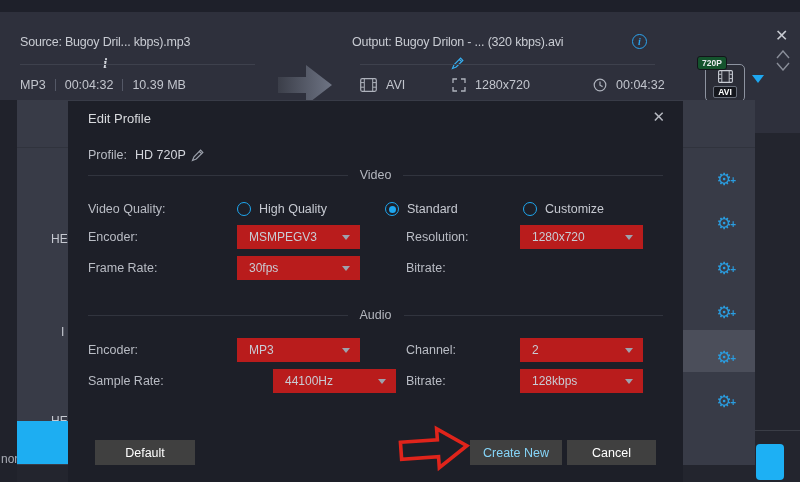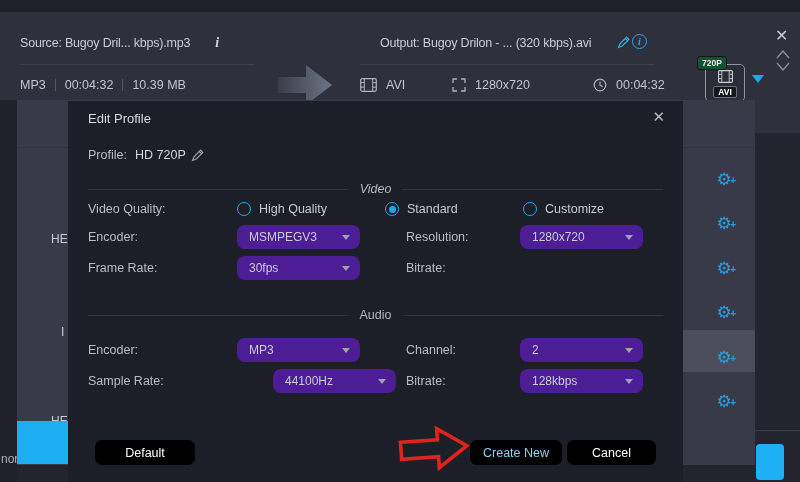--- a/index.html
+++ b/index.html
@@ -4,24 +4,24 @@
 <style>
   * { margin:0; padding:0; box-sizing:border-box; }
   html,body { width:800px; height:482px; overflow:hidden; background:#23252e;
               font-family:"Liberation Sans", sans-serif; }
   #stage { position:relative; width:800px; height:482px; overflow:hidden; background:#23252e; }
 
   
   .topstrip { position:absolute; left:0; top:0; width:800px; height:12px; background:#1e202a; }
   .top-panel { position:absolute; left:0; top:12px; width:800px; height:121px; background:#2e303c; }
 
-  .src-title, .out-title { position:absolute; top:23px; display:flex; align-items:center; gap:25px;
-      color:#c9ccd3; font-size:12.5px; letter-spacing:-0.2px; white-space:nowrap; }
+  .src-title, .out-title { position:absolute; top:23px; display:flex; align-items:center; gap:7px;
+      color:#c9ccd3; font-size:12.5px; letter-spacing:-0.2px; white-space:nowrap;flex-direction:column; }
   .src-title { left:20px; }
-  .out-title { left:380px;justify-content:space-between; }
+  .out-title { left:352px;justify-content:space-between; }
   .italic-i { font-family:"Liberation Serif", serif; font-style:italic; font-weight:bold;
       font-size:14px; color:#d2d5dc; }
   .hdr-divider { position:absolute; top:52px; height:1px; background:#3e414d; }
   .meta-row { position:absolute; top:66px; display:flex; align-items:center; gap:9px;
       color:#c2c5cd; font-size:12.5px; }
   .meta-sep { width:1px; height:12px; background:#545866; display:inline-block; }
 
   .info-circle { position:absolute; left:632px; top:22px; width:15px; height:15px; border:1.4px solid #2ba3ee;
       border-radius:50%; color:#2ba3ee; font-family:"Liberation Serif",serif; font-style:italic; font-weight:bold;
       font-size:10px; display:flex; align-items:center; justify-content:center; }
@@ -67,30 +67,30 @@
   .dlg-close { position:absolute; right:18px; top:7px; color:#b6b9c1; font-size:15px; cursor:default; }
   .lbl { color:#b9bcc4; font-size:12.5px; white-space:nowrap; }
   .val { color:#d3d5dc; font-size:12.5px; }
 
   .sep { position:absolute; left:20px; right:20px; height:16px; display:flex; align-items:center; gap:12px;
       color:#b4b7bf; font-size:12.5px; }
   .sep::before, .sep::after { content:""; flex:1; height:1px; background:#31343e; }
 
   .drow { position:absolute; left:20px; width:575px; height:24px; }
   .drow .lbl { position:absolute; top:5px; }
-  .dd { position:absolute; top:0; height:24px; background:#4c1d95; border-radius:8px; display:flex;
+  .dd { position:absolute; top:0; height:24px; background:#b91c1c; border-radius:0; display:flex;
       align-items:center; padding:0 26px 0 12px; color:#c9ccd4; font-size:12px; }
 
   .radio-group { position:absolute; top:0; display:flex; align-items:center; gap:8px; height:16px; }
   .radio { width:14px; height:14px; border:1.5px solid #1ea7f0; border-radius:50%; background:transparent; }
   .radio.sel { display:flex; align-items:center; justify-content:center; }
   .radio.sel::after { content:""; width:7px; height:7px; border-radius:50%; background:#1ea7f0; }
   .radio-label { color:#c6c9d1; font-size:12.5px; }
 
-  .btn { position:absolute; top:339px; height:25px; background:#000000; border:none; border-radius:7px;
+  .btn { position:absolute; top:339px; height:25px; background:#404040; border:none; border-radius:0;
       color:#fff; font-size:12.5px; font-family:inherit; }
   .btn.create { color:#85d4f8; }
 
   .annotation { position:absolute; left:396px; top:423px; z-index:10; }
   svg { display:block; }
 </style>
 </head>
 <body>
 
 <div id="stage">
@@ -221,21 +221,21 @@
   <div class="dialog">
     <div class="dlg-title">Edit Profile</div>
     <span class="dlg-close">✕</span>
 
     <span class="lbl" style="position:absolute; left:20px; top:47px;">Profile:</span>
     <span class="val" style="position:absolute; left:67px; top:47px;">HD 720P</span>
     <svg style="position:absolute; left:122px; top:47px;" width="15" height="15" viewBox="0 0 15 15">
       <path d="M2.5,12.5 L4,8.8 L10.6,2.2 L12.8,4.4 L6.2,11 L2.5,12.5 Z M9.3,3.5 l2.2,2.2" fill="none" stroke="#9ba0ab" stroke-width="1.2"></path>
     </svg>
 
-    <div class="sep" style="top:80px;font-style:italic;">
+    <div class="sep" style="top:66px;">
       <span>Video</span>
     </div>
 
     <div class="drow" style="top:100px; height:16px;">
       <span class="lbl" style="top:1px;">Video Quality:</span>
       <div class="radio-group" style="left:149px;">
         <span class="radio"></span>
         <span class="radio-label">High Quality</span>
       </div>
       <div class="radio-group" style="left:297px;">

